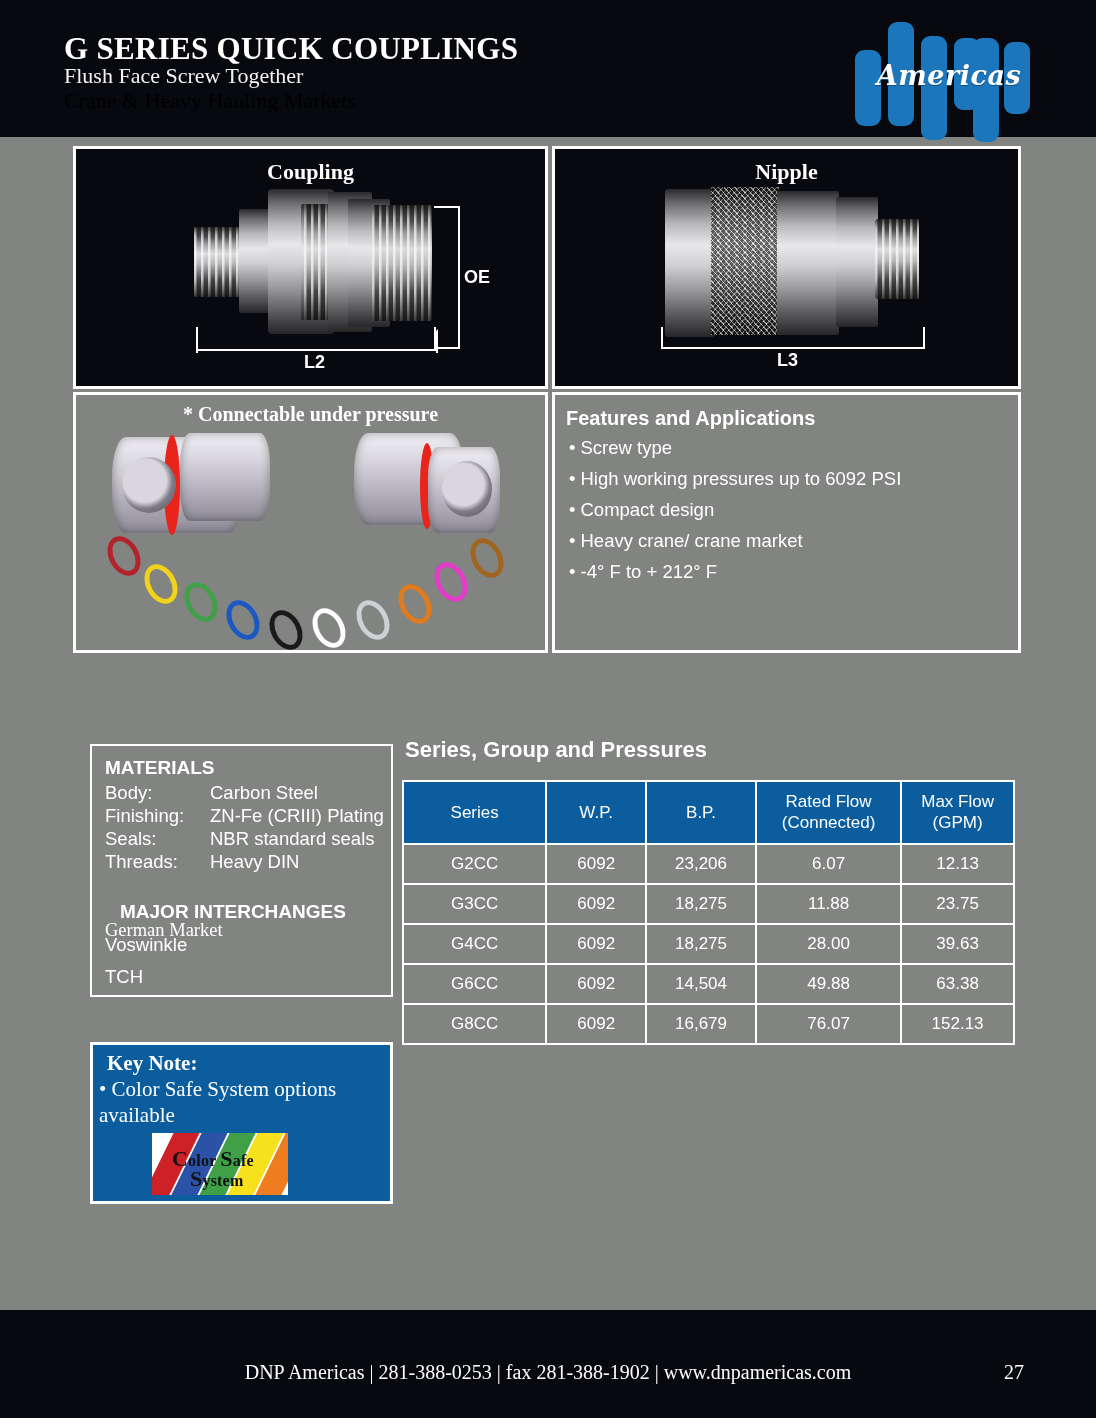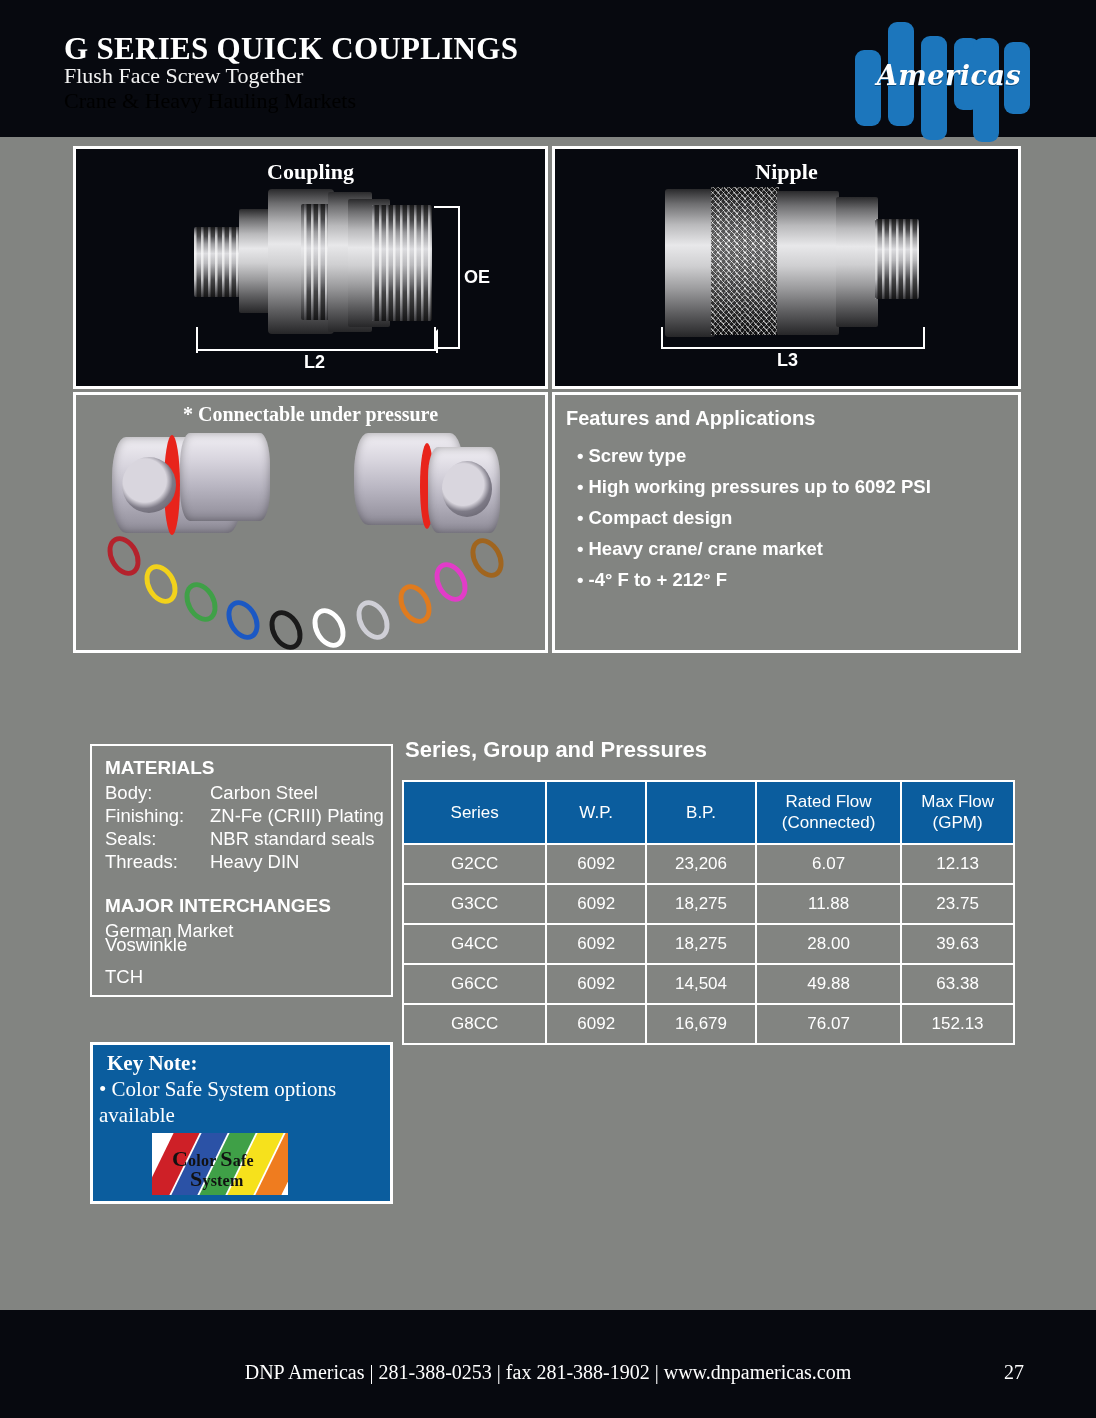--- a/index.html
+++ b/index.html
@@ -168,23 +168,22 @@
   .feat-title {
     position: absolute;
     left: 11px; top: 12px;
     font-size: 20px;
     font-weight: bold;
     color: #ffffff;
   }
   .feat-list {
     position: absolute;
     left: 14px; top: 42px;
-    margin: 8px; padding: 0;
+    margin: 0; padding: 0;
     list-style: none;
-    font-weight: bold;
   }
   .feat-list li {
     font-size: 18.5px;
     color: #ffffff;
     margin-bottom: 9px;
     white-space: nowrap;
   }
   .feat-list li .b { margin-right: 5px; }
 
   
@@ -465,22 +464,22 @@
   <div class="mat-row" style="top:59px;">
     <span class="k">Finishing:</span><span>ZN-Fe (CRIII) Plating</span>
   </div>
   <div class="mat-row" style="top:82px;">
     <span class="k">Seals:</span><span>NBR standard seals</span>
   </div>
   <div class="mat-row" style="top:105px;">
     <span class="k">Threads:</span><span>Heavy DIN</span>
   </div>
 
-  <div class="mat-h" style="top:149px;">MAJOR INTERCHANGES</div>
-  <div class="mat-line" style="top:174px;">German Market</div>
+  <div class="mat-h" style="top:155px;margin-left:15px;">MAJOR INTERCHANGES</div>
+  <div class="mat-line" style="top:174px;font-family:Liberation Serif, serif;">German Market</div>
   <div class="mat-line" style="top:188px;text-align:center;">Voswinkle</div>
   <div class="mat-line" style="top:220px;">TCH</div>
 </div>
 
 <div id="table-title">Series, Group and Pressures</div>
 
 <table id="series-table">
   <colgroup>
     <col class="c0">
       <col class="c1">

